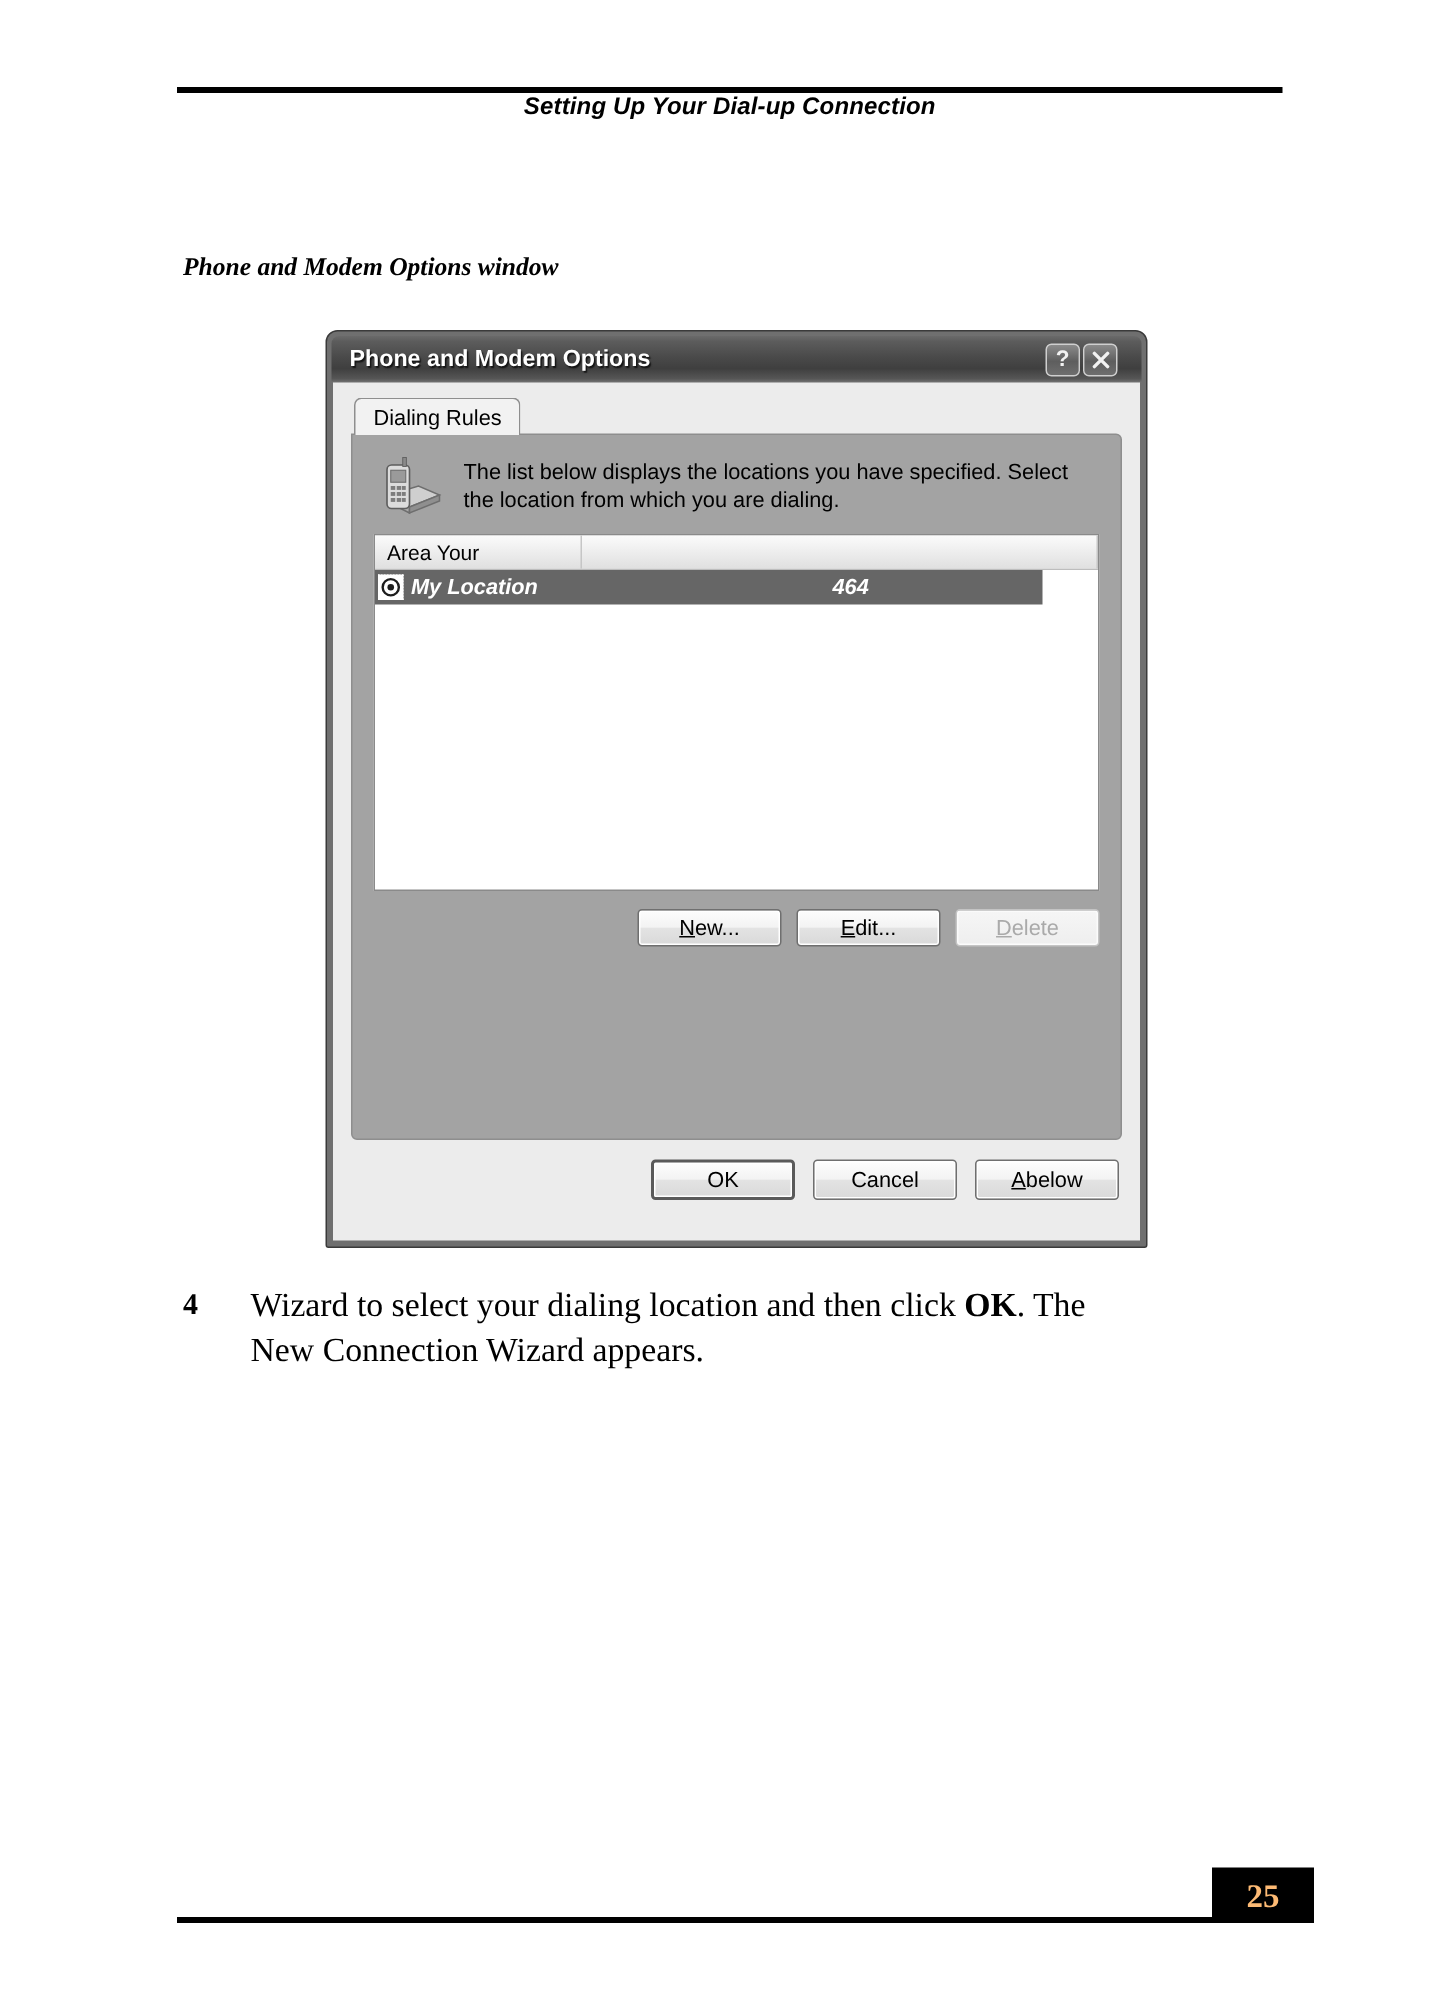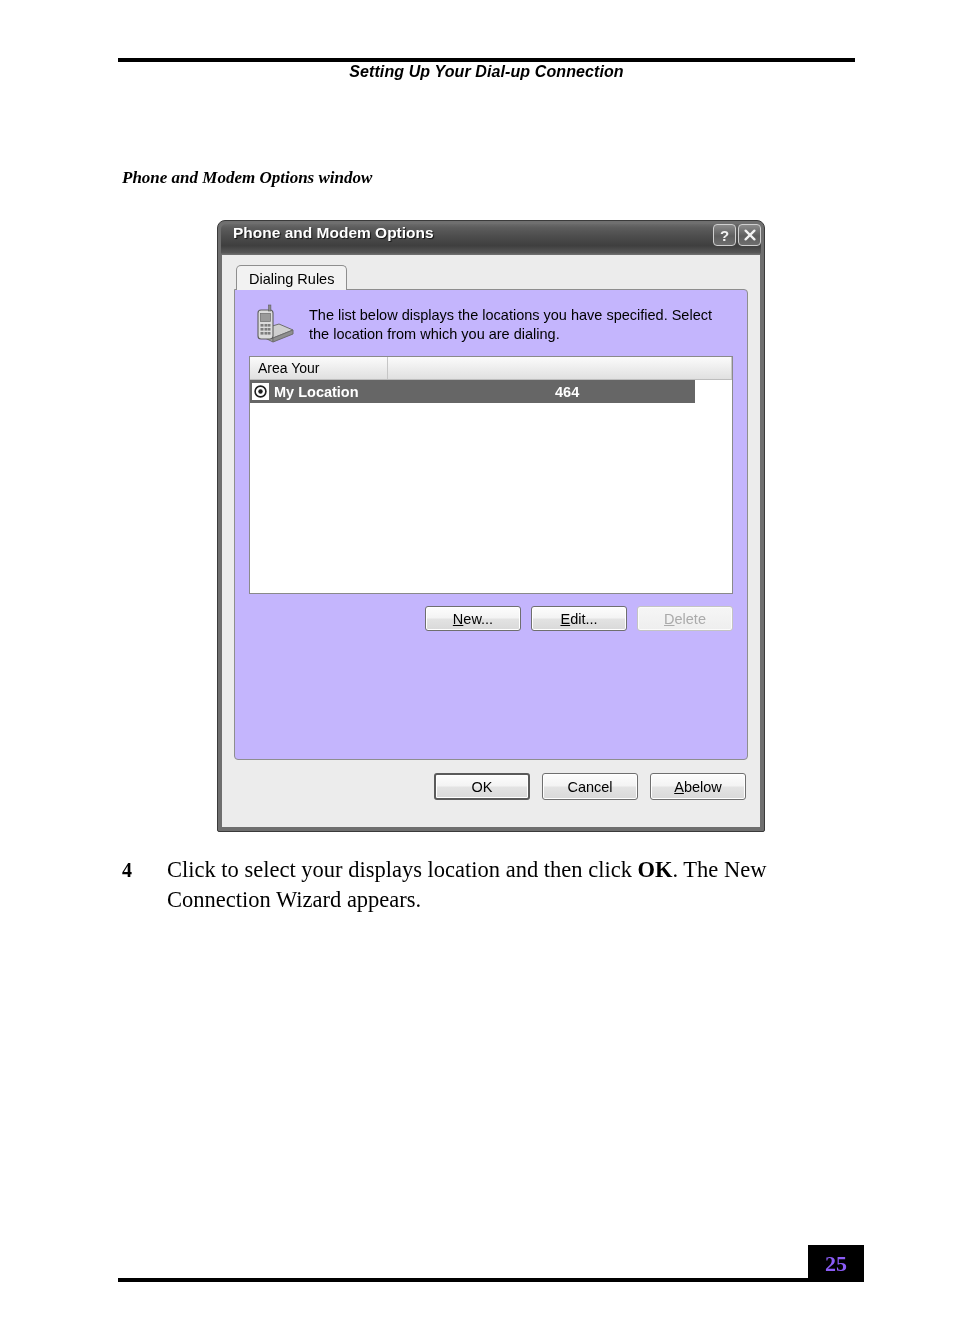--- a/index.html
+++ b/index.html
@@ -80,24 +80,24 @@
     left: 118px;
     top: 1278px;
     width: 737px;
     height: 4px;
     background: #000000;
   }
   .page-number-box {
     position: absolute;
     left: 808px;
     top: 1245px;
-    width: 56px;
+    width: 68px;
     height: 37px;
     background: #000000;
-    color: #8b5cf6;
+    color: #fdba74;
     font-family: "Liberation Serif", serif;
     font-weight: bold;
     font-size: 22px;
     display: flex;
     align-items: center;
     justify-content: center;
   }
 
   
   .dialog {
@@ -119,23 +119,23 @@
     position: absolute;
     left: 3px;
     top: 3px;
     right: 3px;
     height: 31px;
     border-radius: 5px 5px 0 0;
     background: linear-gradient(to bottom,
         #6a6a6a 0%, #5c5c5c 12%, #4a4a4a 45%,
         #3f3f3f 70%, #565656 92%, #747474 100%);
     display: flex;
-    align-items: flex-start;
-    box-sizing: border-box;
-    padding: 0 0 0 12px;
+    align-items: center;
+    box-sizing: border-box;
+    padding: 0 16px 0 12px;
   }
   .title-text {
     flex: 1 1 auto;
     color: #ffffff;
     font-size: 15.5px;
     font-weight: bold;
     text-shadow: 1px 1px 1px rgba(0,0,0,0.75);
     white-space: nowrap;
     overflow: hidden;
   }
@@ -193,21 +193,21 @@
     color: #000;
     display: flex;
     align-items: center;
     box-sizing: border-box;
     z-index: 3;
   }
   .tabpanel {
     position: relative;
     margin-top: -1px;
     height: 471px;
-    background: #c4b5fd;
+    background: #a3a3a3;
     border: 1px solid #8e8e8e;
     border-radius: 0 4px 4px 4px;
     box-sizing: border-box;
     padding: 14px 14px 0 14px;
   }
 
   
   .desc-row {
     display: flex;
     align-items: flex-start;
@@ -261,20 +261,21 @@
   .lv-row {
     display: flex;
     align-items: center;
     height: 23px;
     background: #666666;
     color: #ffffff;
     font-size: 14.5px;
     font-weight: bold;
     width: 445px;
     box-sizing: border-box;
+    font-style: italic;
   }
   .lv-cell-location {
     width: 305px;
     display: flex;
     align-items: center;
     gap: 5px;
     padding-left: 2px;
     box-sizing: border-box;
   }
   .lv-cell-area { width: 138px; }
@@ -442,17 +443,17 @@
           <span class="u">A</span>
           <span>below</span>
         </div>
     </div>
 
   </div>
 </div>
 
 <div class="step-block">
   <div class="step-number">4</div>
-  <div class="step-text"><span>Click to select your displays location and then click </span><b>OK</b><span>. The New Connection Wizard appears.</span></div>
+  <div class="step-text"><span>Wizard to select your dialing location and then click </span><b>OK</b><span>. The New Connection Wizard appears.</span></div>
 </div>
 
 <div class="page-footer-rule"></div>
 <div class="page-number-box">25</div>
 
 </body></html>

